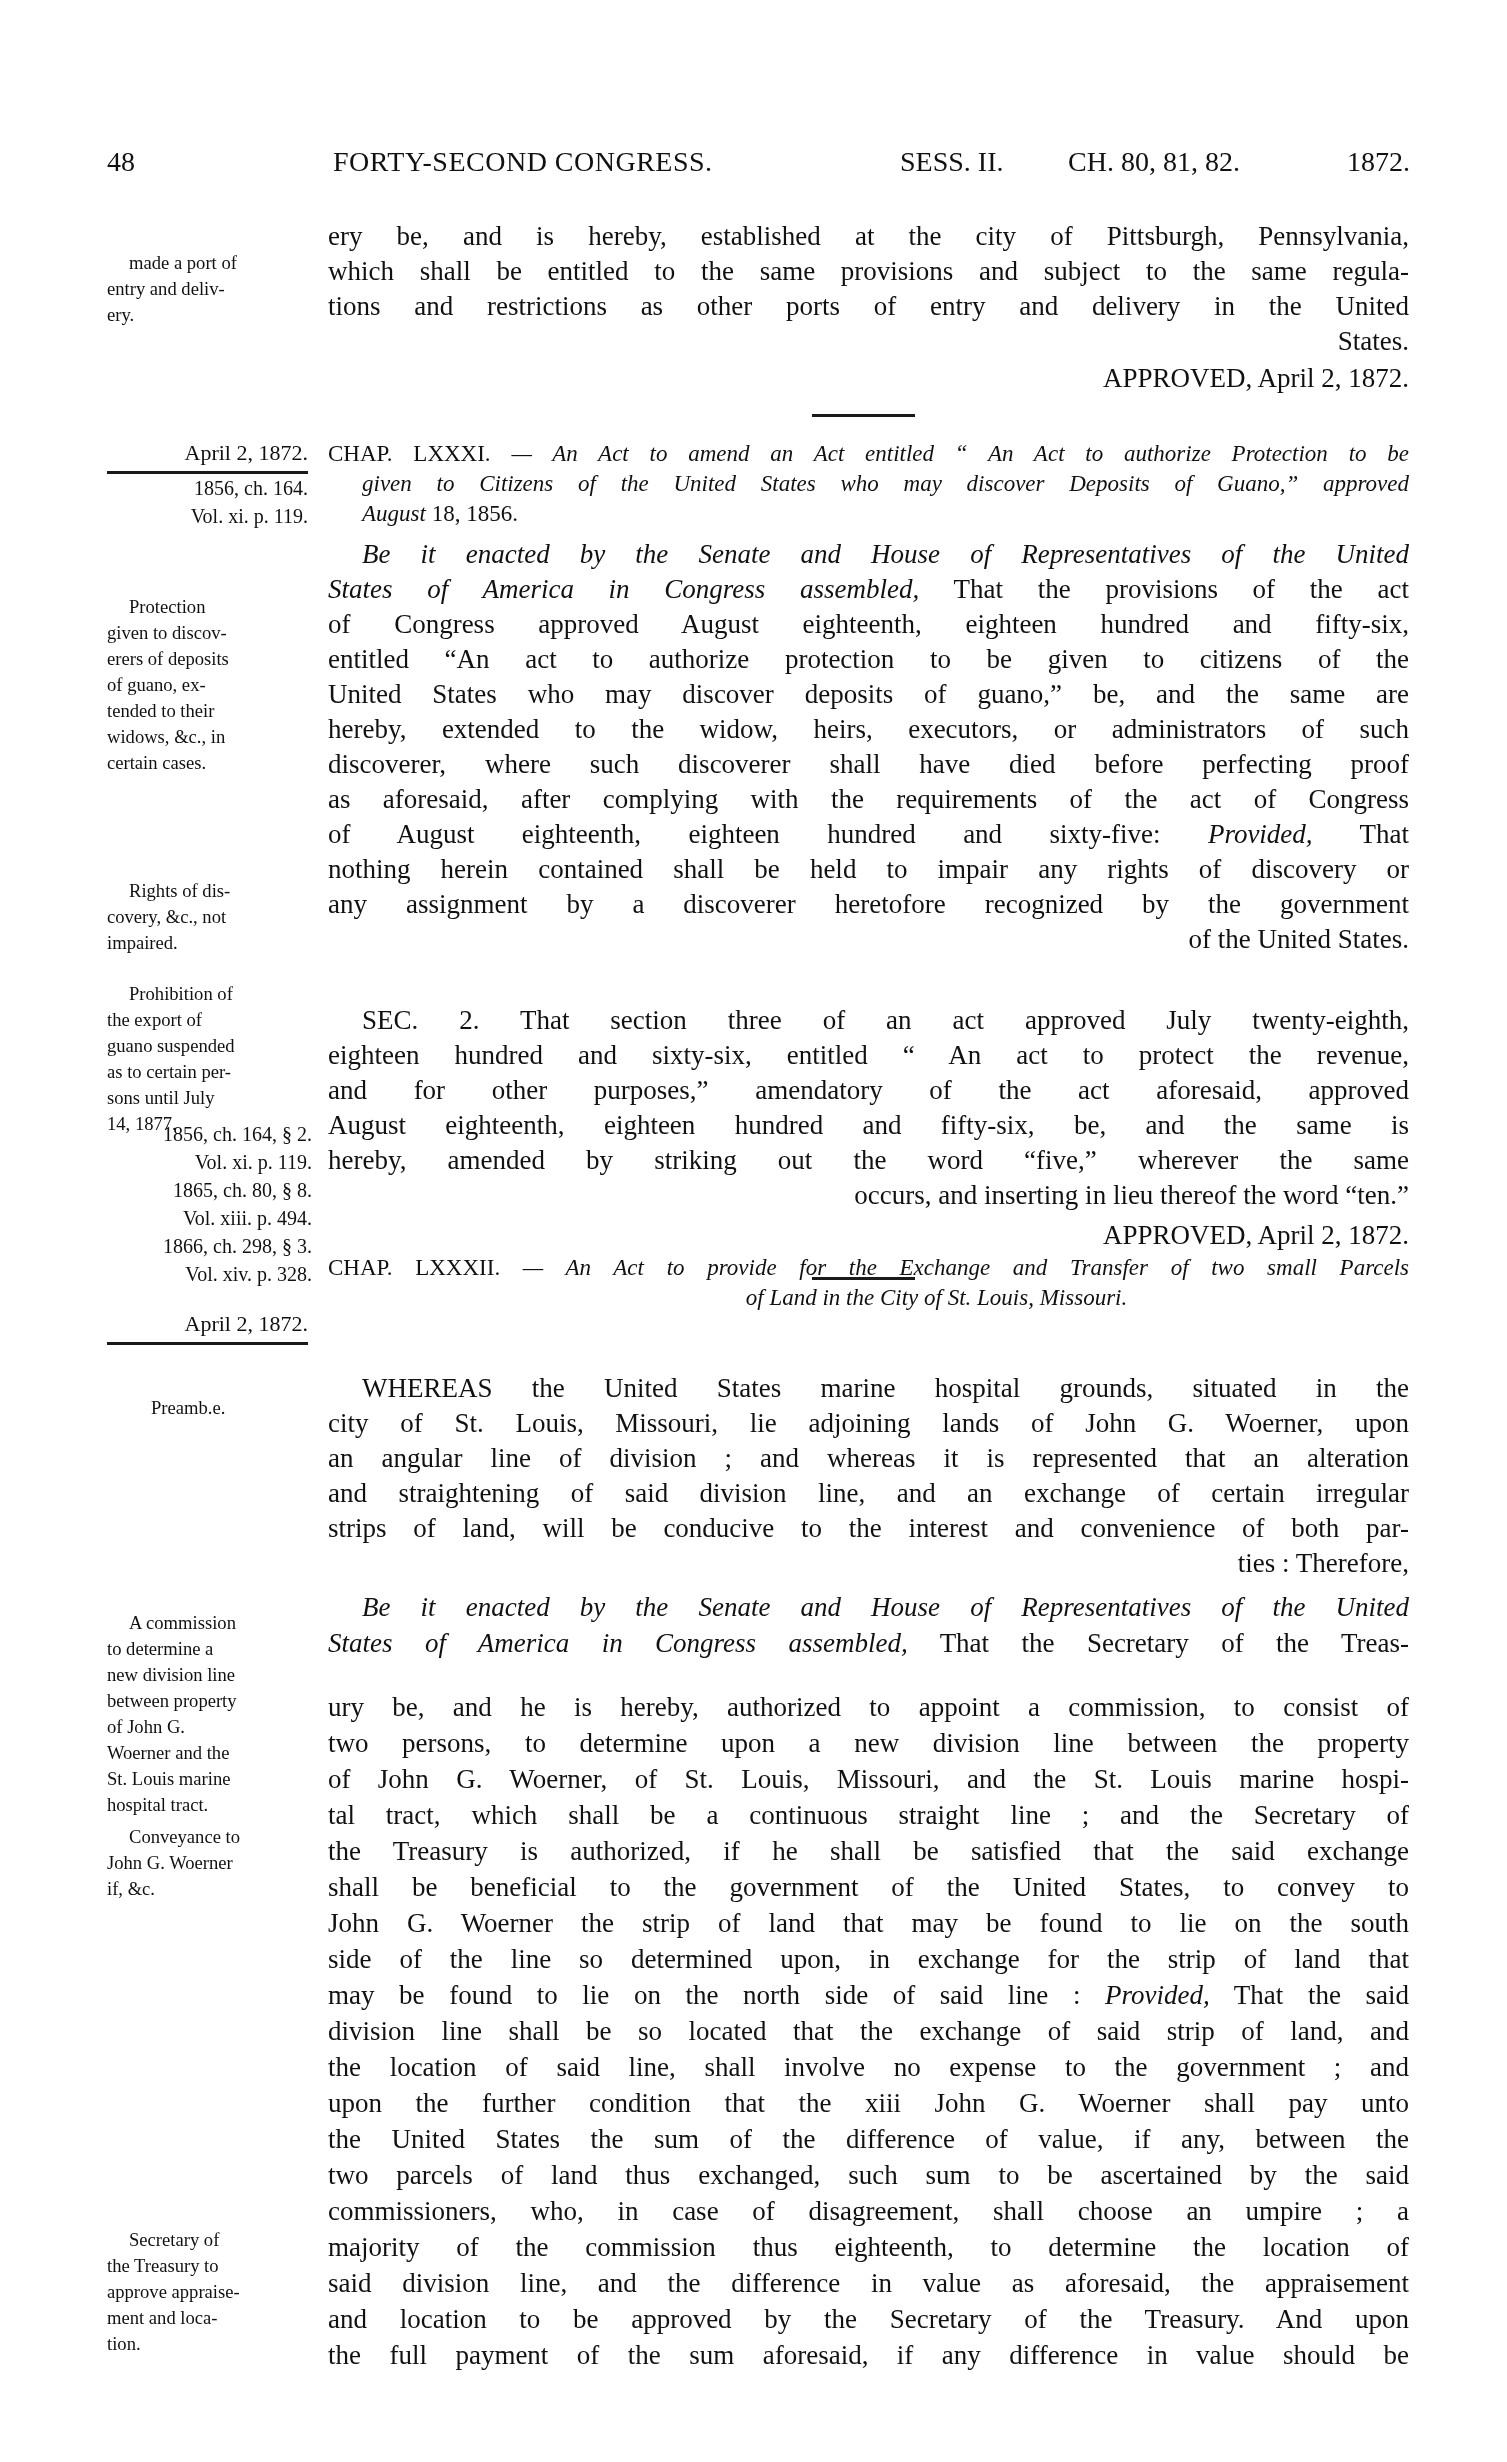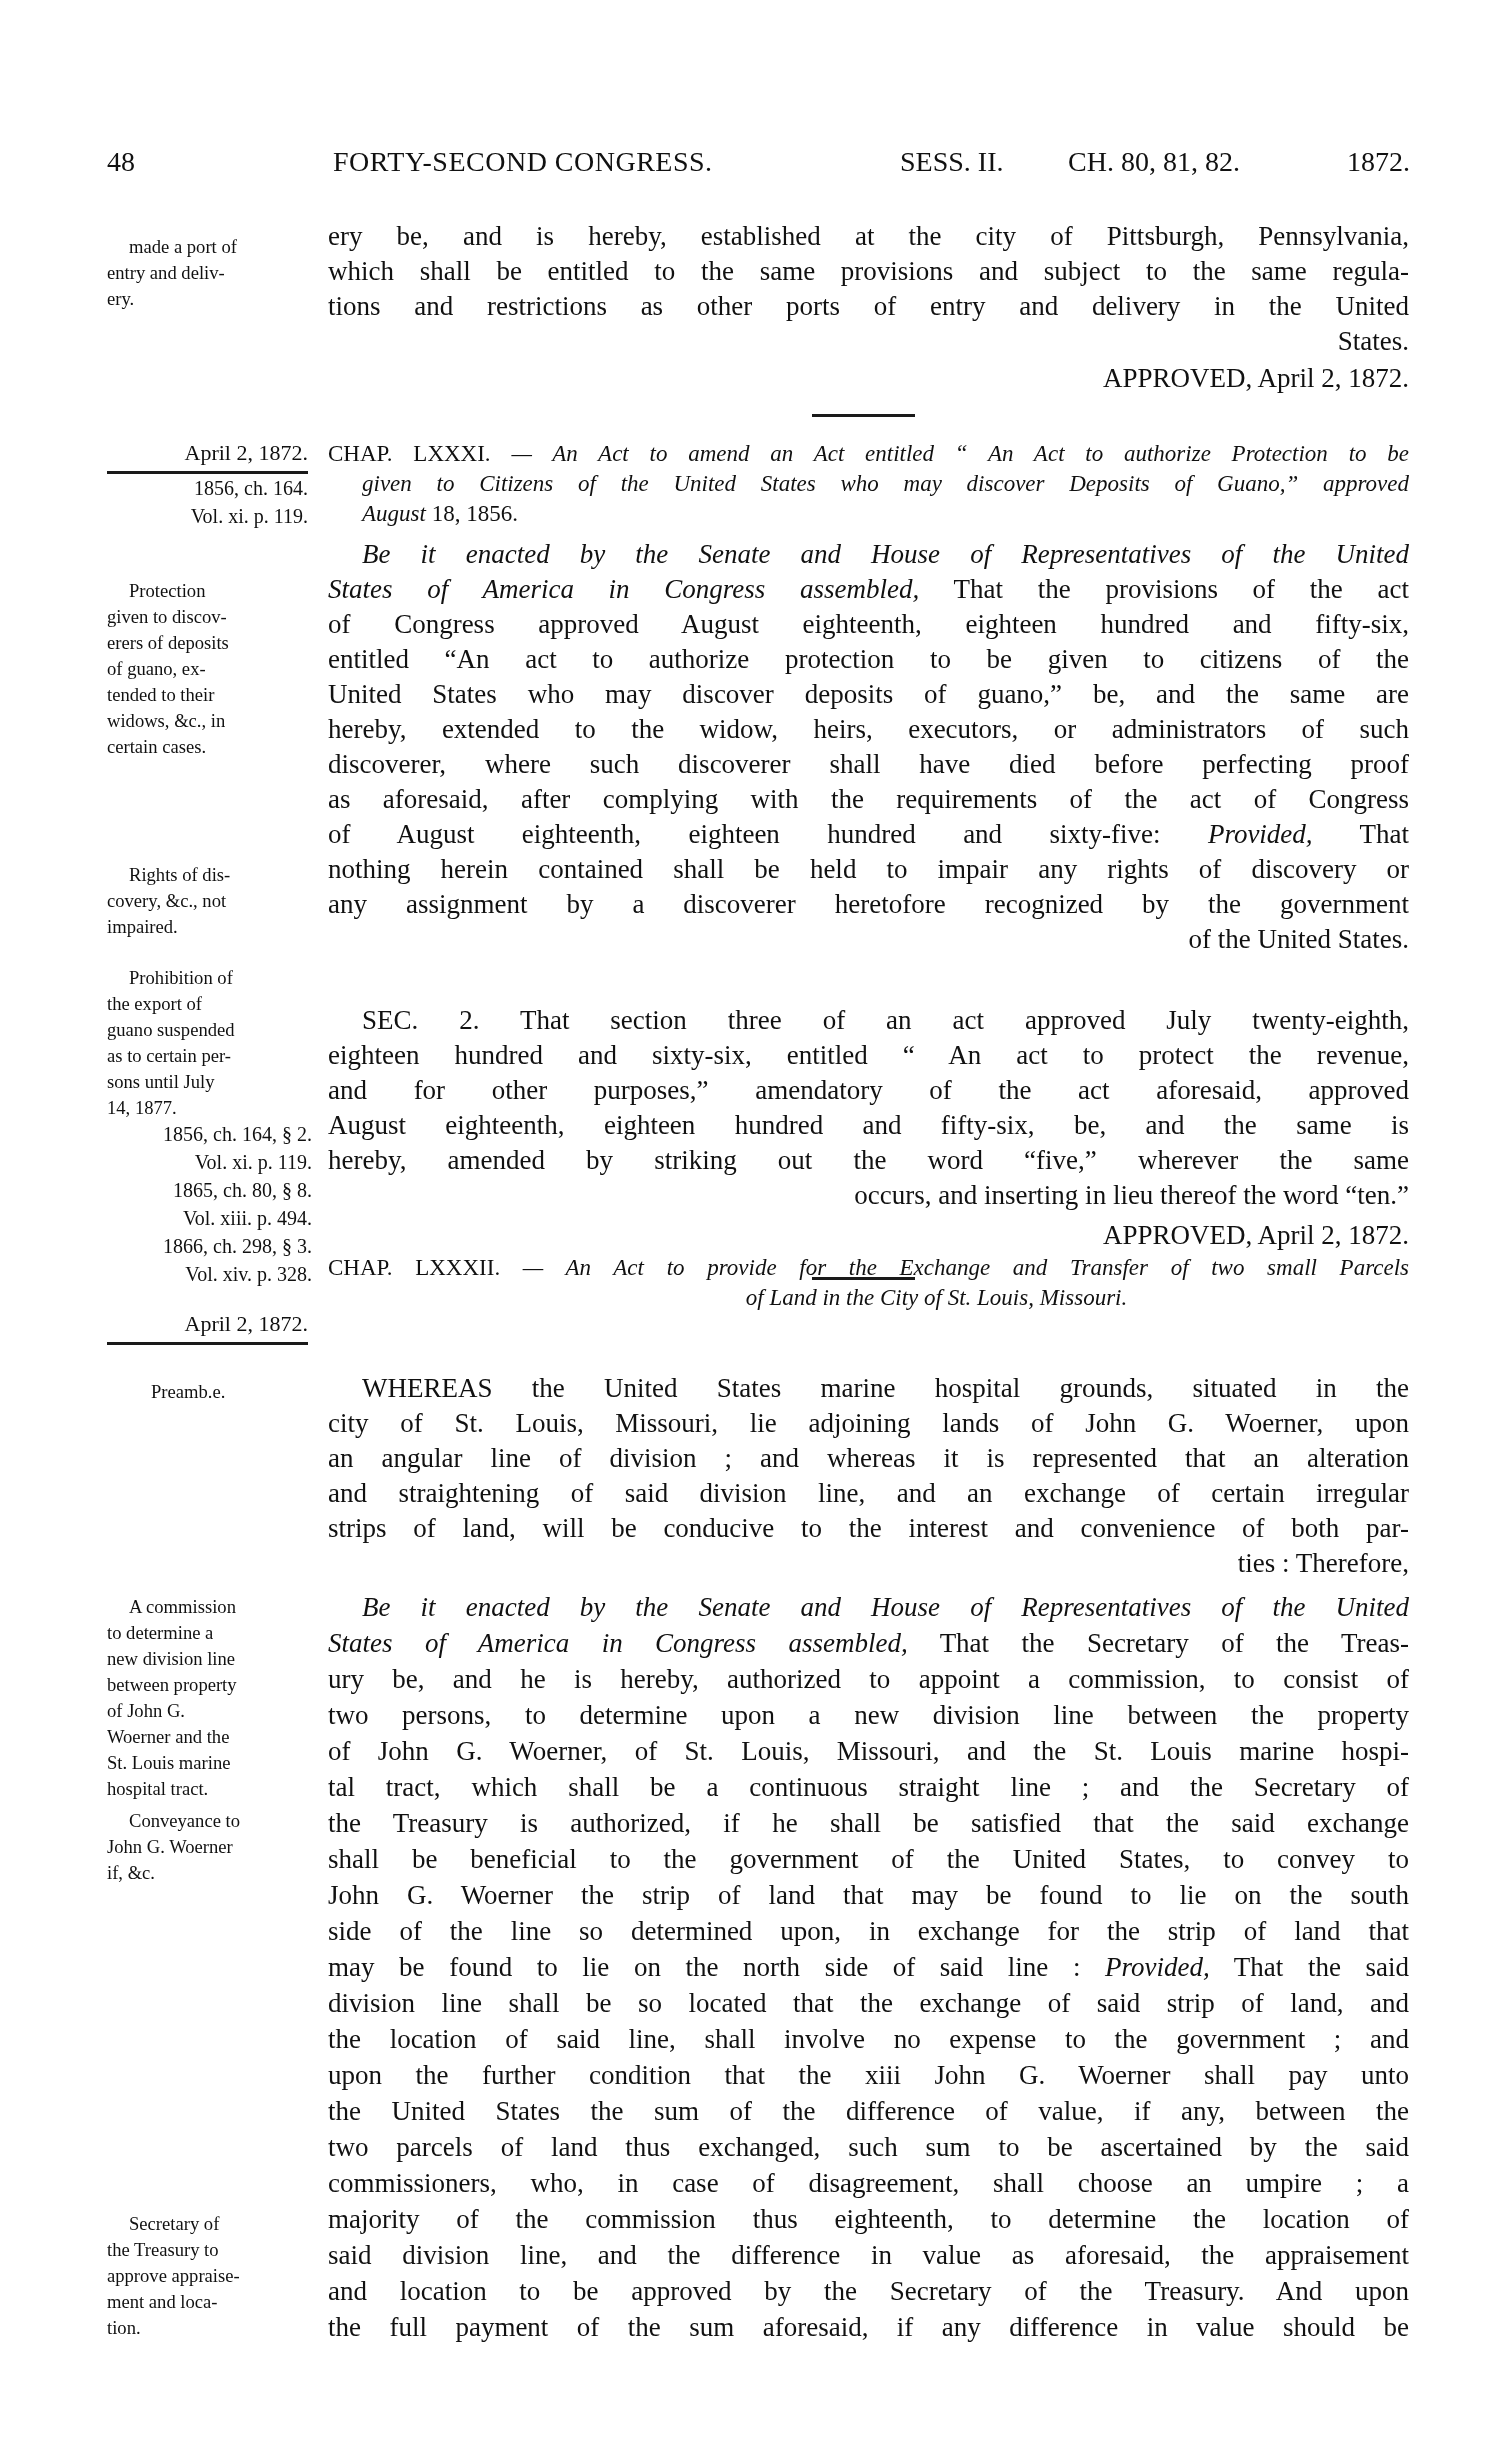--- a/index.html
+++ b/index.html
@@ -24,21 +24,21 @@
   .approved { padding-left: 34px; }
 
   
   .chap-head { position: absolute; left: 328px; width: 1081px; font-size: 23px; }
   .chap-head .hline { height: 30px; line-height: 30px; white-space: nowrap; }
   .chap-head .hline.j { text-align: justify; text-align-last: justify; }
   .chap-head .hline.sub { padding-left: 34px; }
   .chap-head .hline.center { text-align: center; padding-left: 136px; }
 
   
-  .margin { position: absolute; left: 107px; width: 204px; font-size: 18.6px; }
+  .margin { position: absolute; left: 107px; width: 204px; font-size: 18.6px; margin-top: 16px; }
   .mline { height: 26px; line-height: 26px; white-space: nowrap; }
   .mline.ind { padding-left: 22px; }
   .margin-date { position: absolute; left: 107px; width: 201px; font-size: 22px; text-align: right; line-height: 27px; }
   .margin-date .rule { height: 2.7px; background: #1a1a1a; margin-top: 5.4px; }
   .cites { position: absolute; left: 107px; width: 201px; font-size: 20px; text-align: right; }
   .cites .mline { height: 28px; line-height: 28px; }
 
   .sep-rule { position: absolute; left: 812px; width: 103px; height: 2.7px; background: #1a1a1a; }
 </style>
 </head>
@@ -181,21 +181,21 @@
 <div class="margin" style="top:2211px">
     <div class="mline ind">Secretary of</div>
     <div class="mline">the Treasury to</div>
     <div class="mline">approve appraise-</div>
     <div class="mline">ment and loca-</div>
     <div class="mline">tion.</div>
   </div>
 <div class="main main-wide" style="top:1589px">
     <div class="line j indent" style="height: 36px; line-height: 36px;"><span class="it">Be it enacted by the Senate and House of Representatives of the United</span></div>
     <div class="line j" style="height: 36px; line-height: 36px;"><span class="it">States of America in Congress assembled,</span><span> That the Secretary of the Treas-</span></div>
-    <div class="line j" style="height: 36px; line-height: 36px;"><span>ury be, and he is hereby, authorized to appoint a commission, to consist of</span></div>
+    <div class="line j" style="height: 36px; line-height: 36px; margin-top: 28px;"><span>ury be, and he is hereby, authorized to appoint a commission, to consist of</span></div>
     <div class="line j" style="height: 36px; line-height: 36px;"><span>two persons, to determine upon a new division line between the property</span></div>
     <div class="line j" style="height: 36px; line-height: 36px;"><span>of John G. Woerner, of St. Louis, Missouri, and the St. Louis marine hospi-</span></div>
     <div class="line j" style="height: 36px; line-height: 36px;"><span>tal tract, which shall be a continuous straight line ; and the Secretary of</span></div>
     <div class="line j" style="height: 36px; line-height: 36px;"><span>the Treasury is authorized, if he shall be satisfied that the said exchange</span></div>
     <div class="line j" style="height: 36px; line-height: 36px;"><span>shall be beneficial to the government of the United States, to convey to</span></div>
     <div class="line j" style="height: 36px; line-height: 36px;"><span>John G. Woerner the strip of land that may be found to lie on the south</span></div>
     <div class="line j" style="height: 36px; line-height: 36px;"><span>side of the line so determined upon, in exchange for the strip of land that</span></div>
     <div class="line j" style="height: 36px; line-height: 36px;"><span>may be found to lie on the north side of said line : </span><span class="it">Provided,</span><span> That the said</span></div>
     <div class="line j" style="height: 36px; line-height: 36px;"><span>division line shall be so located that the exchange of said strip of land, and</span></div>
     <div class="line j" style="height: 36px; line-height: 36px;"><span>the location of said line, shall involve no expense to the government ; and</span></div>

